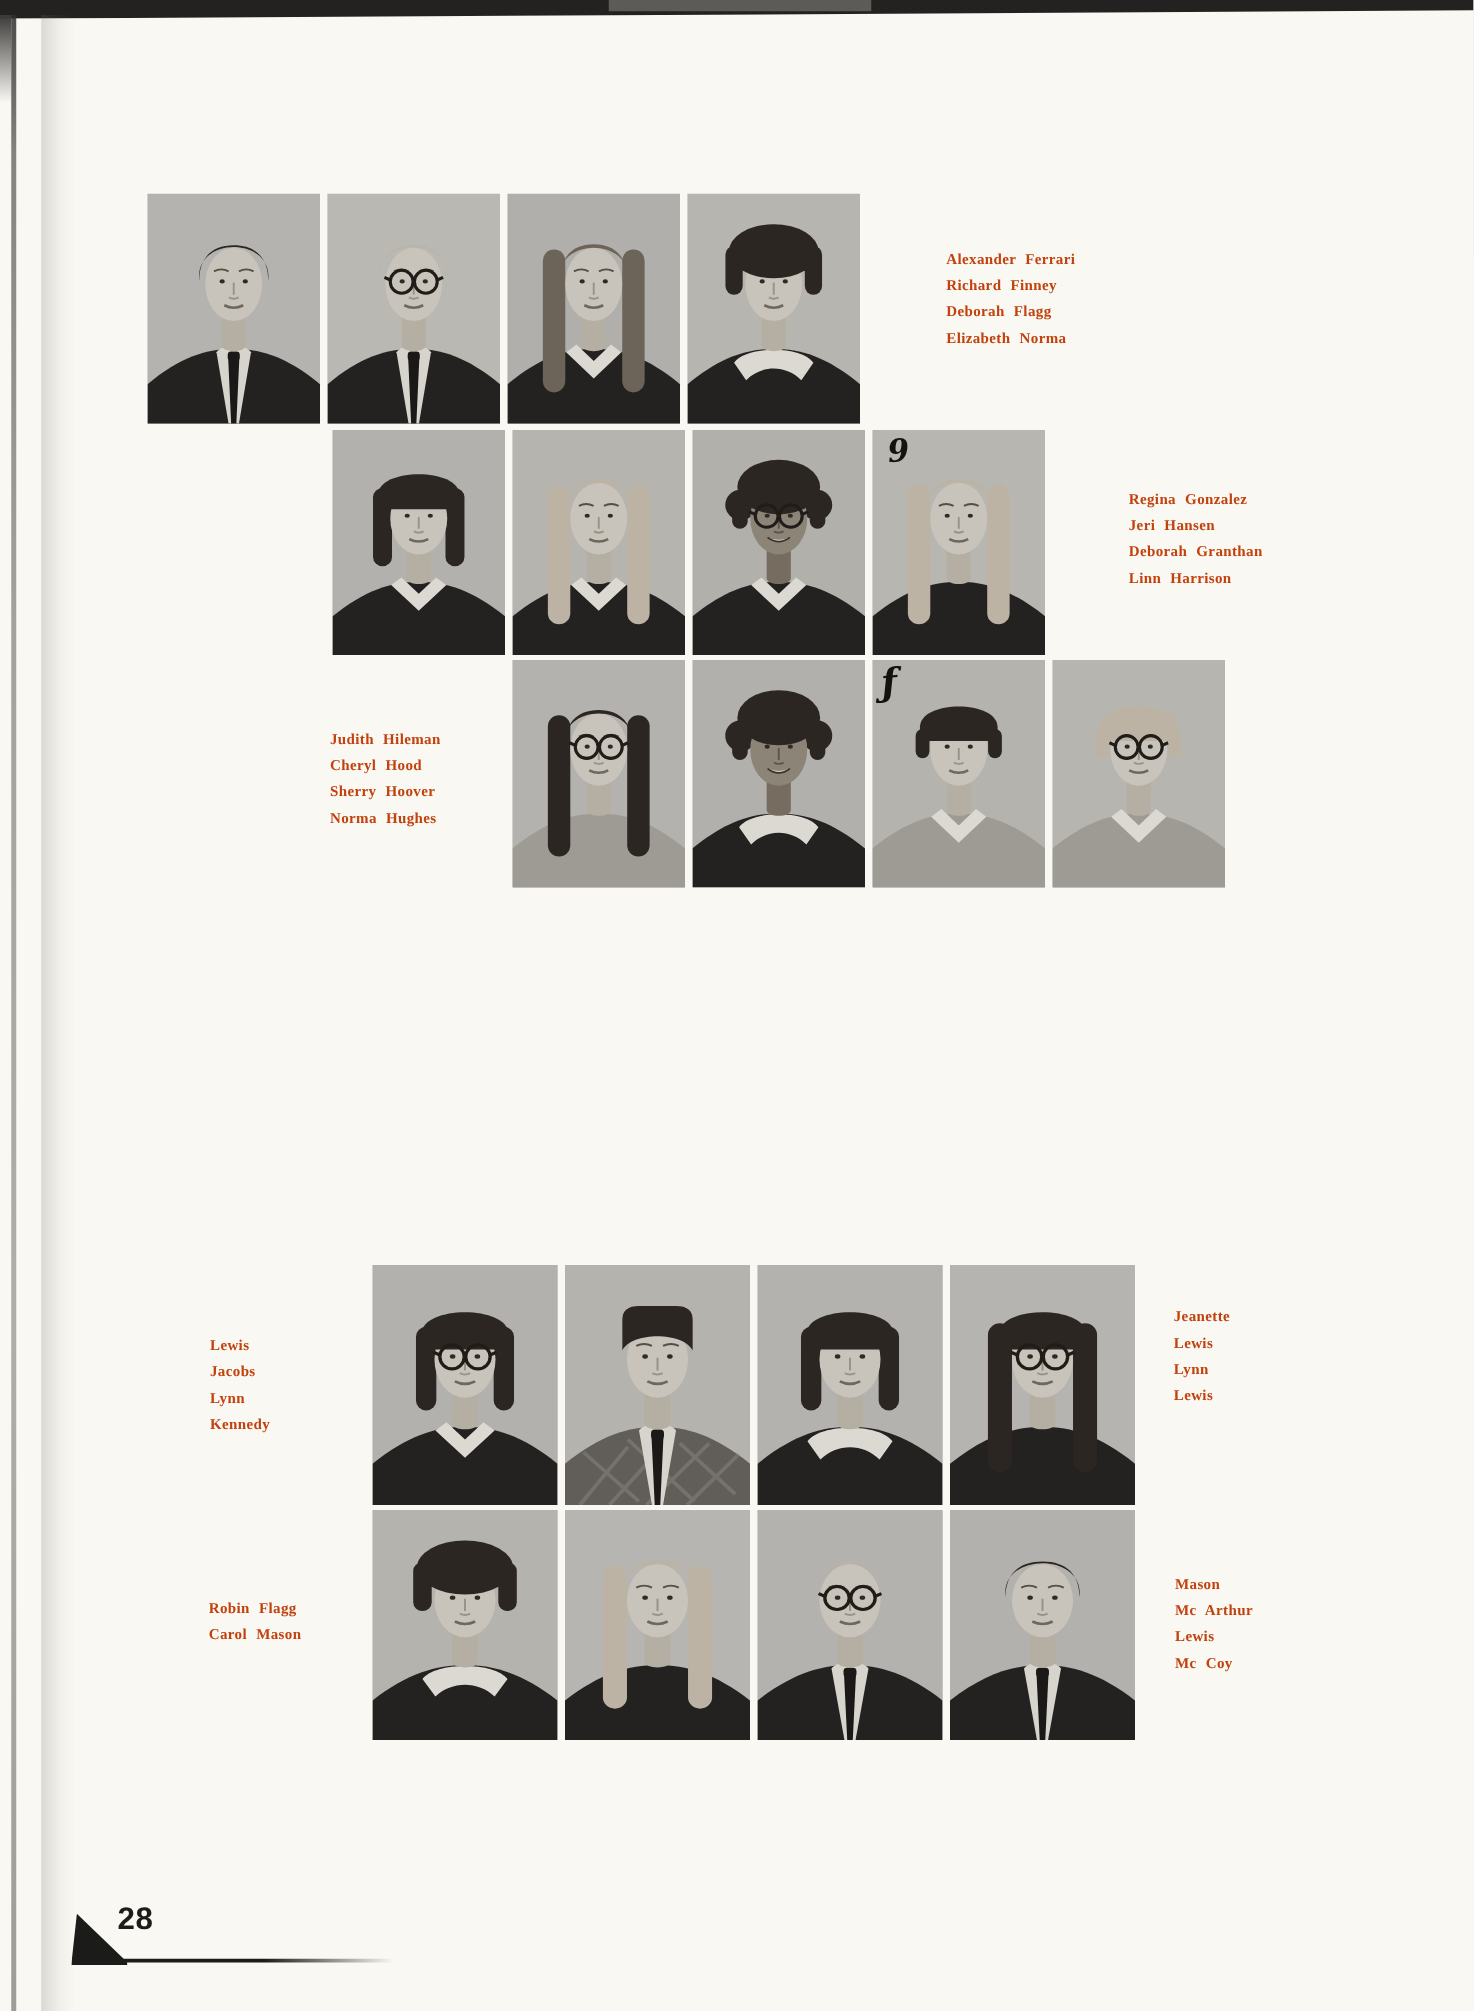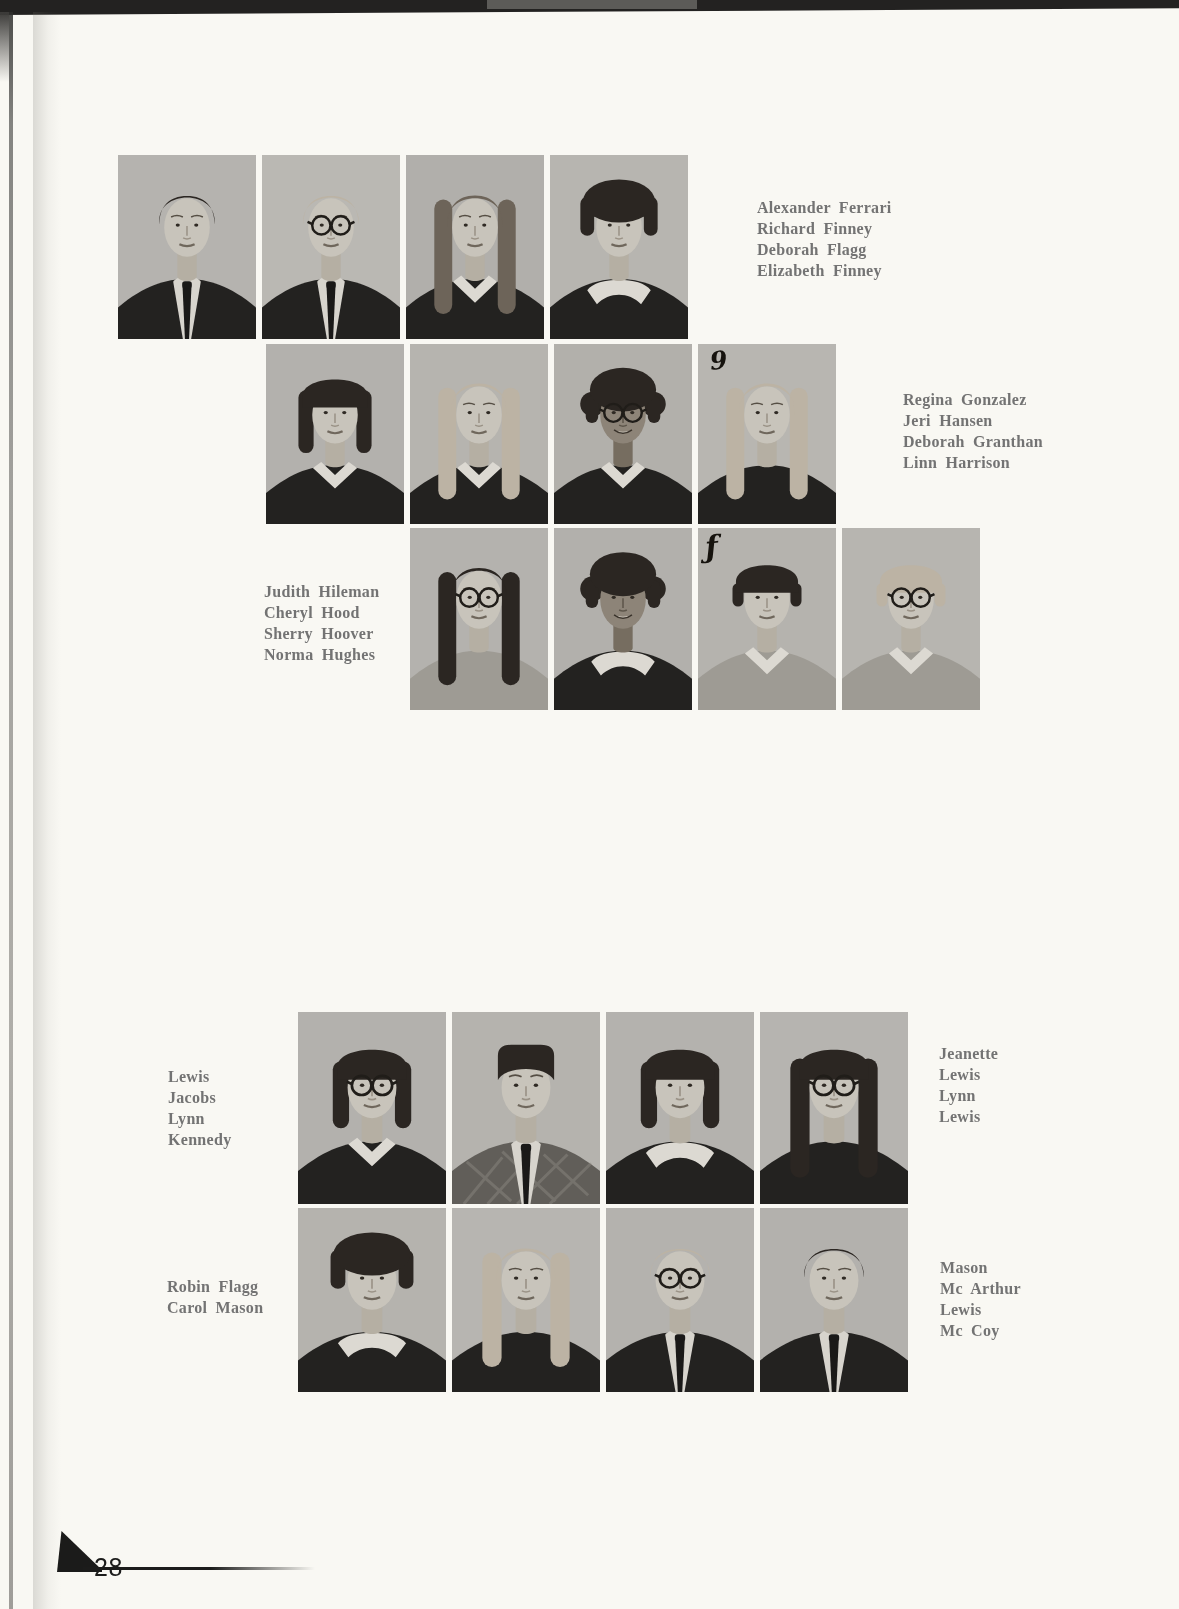--- a/index.html
+++ b/index.html
@@ -17,29 +17,29 @@
           background:linear-gradient(180deg,#3c3b39,rgba(60,59,57,0));}
   .bind-line{position:absolute;left:9px;top:12px;bottom:0;width:4px;opacity:.85;
           background:linear-gradient(180deg,#2e2e2c 0%,#6f6f6c 7%,#93928e 30%,#a3a19c 65%,#8f8d89 100%);}
   .bind-soft{position:absolute;left:33px;top:12px;bottom:0;width:28px;
           background:linear-gradient(90deg,rgba(110,108,102,.22),rgba(110,108,102,.06) 55%,rgba(110,108,102,0));}
   .corner-tri{position:absolute;left:57px;top:1531px;width:45px;height:41px;background:#1b1b1a;
           clip-path:polygon(10% 0,100% 95%,100% 100%,0 100%);}
   .foot-line{position:absolute;left:83px;top:1567px;width:232px;height:3px;
           background:linear-gradient(90deg,#1c1c1b,#1c1c1b 55%,rgba(28,28,27,0));}
   .pagenum{position:absolute;left:94px;top:1521px;font-family:"Liberation Sans",sans-serif;
-          font-weight:normal;font-size:25px;color:#1c1c1b;letter-spacing:.5px;margin-top:32px;}
+          font-weight:bold;font-size:25px;color:#1c1c1b;letter-spacing:.5px;}
   
   .photo{position:absolute;overflow:hidden;background:#b2b0ac;
          box-shadow:inset 0 0 0 1px rgba(55,52,46,.14);}
   .photo svg{display:block;width:100%;height:100%;}
   .penmark{position:absolute;z-index:3;font-family:"DejaVu Serif",serif;font-style:italic;
          font-weight:bold;color:#16130e;line-height:1;}
   
-  .caption{position:absolute;font-weight:bold;font-size:16px;line-height:21px;color:#737373;
+  .caption{position:absolute;font-weight:bold;font-size:12px;line-height:21px;color:#c2410c;
          letter-spacing:.3px;word-spacing:4px;white-space:nowrap;}
   .cap-1{left:757px;top:197px;}
   .cap-2{left:903px;top:389px;}
   .cap-3{left:264px;top:581px;}
   .cap-4{left:168px;top:1066px;}
   .cap-5{left:939px;top:1043px;}
   .cap-6{left:167px;top:1276px;}
   .cap-7{left:940px;top:1257px;}
 </style>
 </head>
@@ -500,21 +500,21 @@
           <path d="M44.5,64 Q50,66.8 55.5,64" stroke="#6f675c" stroke-width="1.5" fill="none"></path>
           <path d="M30,50 C27,24 73,24 70,50 C70,37 63,29.5 50,29.5 C37,29.5 30,37 30,50 Z" fill="#2b2622"></path>
         </svg>
       </div>
     </div>
 
   <div class="caption cap-1">
       <div>Alexander Ferrari</div>
       <div>Richard Finney</div>
       <div>Deborah Flagg</div>
-      <div>Elizabeth Finney</div>
+      <div>Elizabeth Norma</div>
     </div>
   <div class="caption cap-2">
       <div>Regina Gonzalez</div>
       <div>Jeri Hansen</div>
       <div>Deborah Granthan</div>
       <div>Linn Harrison</div>
     </div>
   <div class="caption cap-3">
       <div>Judith Hileman</div>
       <div>Cheryl Hood</div>

